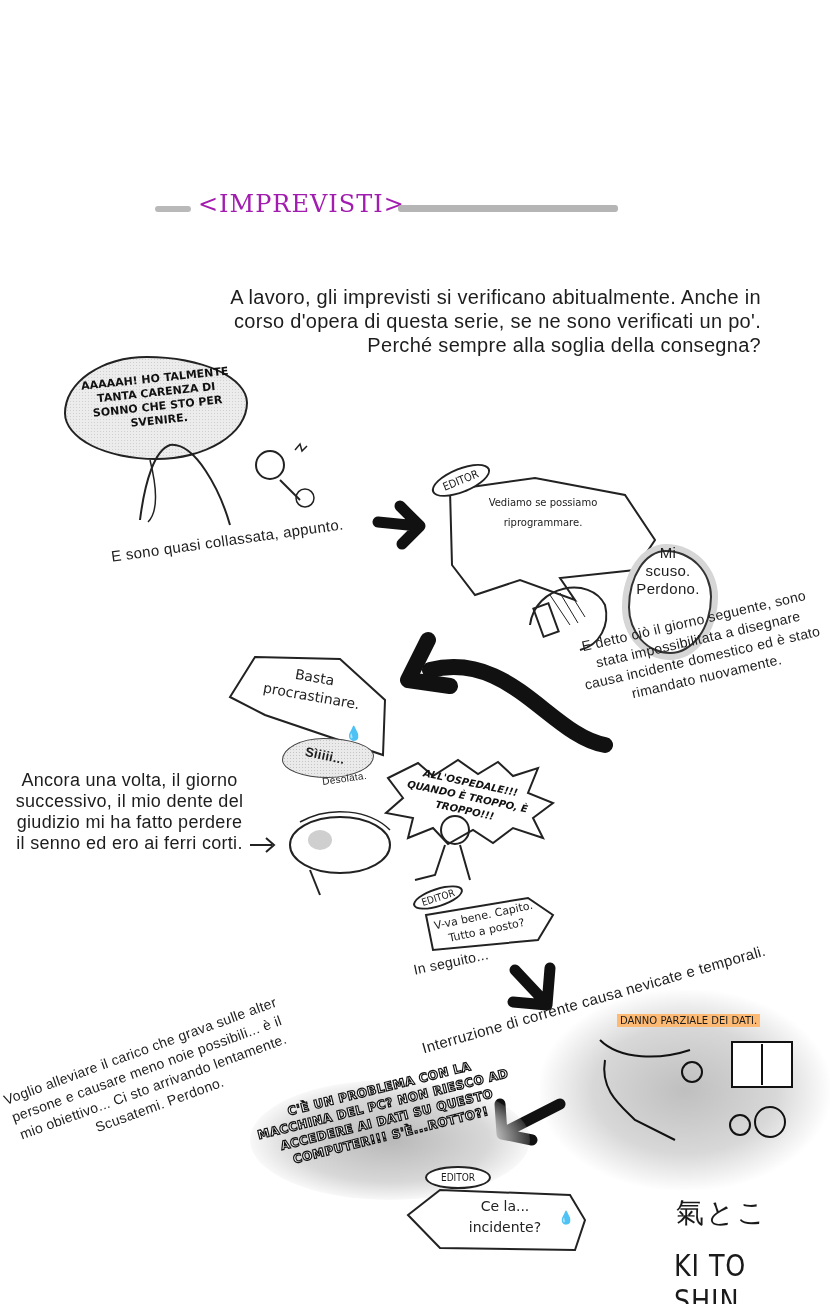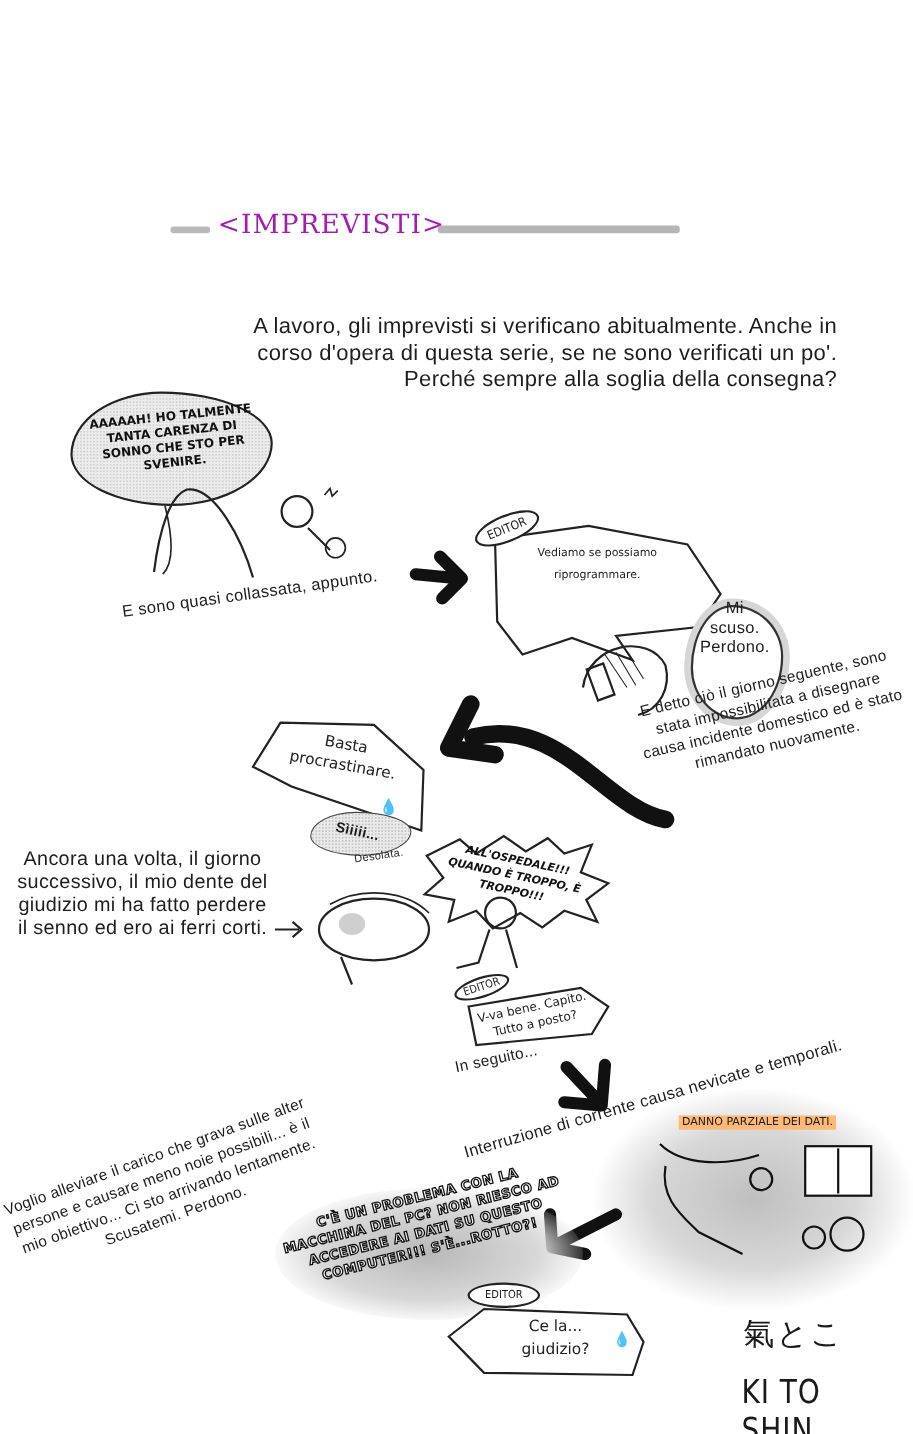--- a/index.html
+++ b/index.html
@@ -124,19 +124,19 @@
   <path d="M70 12 L15 40 M10 12 L12 42 L42 48" fill="none" stroke="#111" stroke-width="11" stroke-linecap="round" stroke-linejoin="round"></path>
 </svg>
 
 <div class="abs" style="left:250px;top:1080px;width:280px;height:120px;border-radius:50%;background:radial-gradient(ellipse at center,#b8b8b8 0%,#d8d8d8 50%,rgba(255,255,255,0) 75%);"></div>
 <div class="abs comic center" style="left:255px;top:1080px;width:260px;font-size:12px;line-height:16px;color:#fff;-webkit-text-stroke:1.2px #111;transform:rotate(-14deg);letter-spacing:0.5px;">C'È UN PROBLEMA CON LA MACCHINA DEL PC? NON RIESCO AD ACCEDERE AI DATI SU QUESTO COMPUTER!!! S'È...ROTTO?!</div>
 
 <svg class="abs" width="200" height="80" style="left:400px;top:1180px;">
   <path d="M8 35 L40 10 L170 15 L185 40 L175 70 L40 68 Z" fill="#fff" stroke="#222" stroke-width="2"></path>
 </svg>
 <div class="abs label-editor" style="left:425px;top:1166px;font-size:10px;padding:4px 14px;">EDITOR</div>
-<div class="abs bubble-text" style="left:455px;top:1196px;width:100px;font-size:14px;line-height:21px;">Ce la... giudizio?</div>
+<div class="abs bubble-text" style="left:455px;top:1196px;width:100px;font-size:14px;line-height:21px;">Ce la... incidente?</div>
 <span class="abs" style="left:558px;top:1210px;font-size:13px;">💧</span>
 
 <div class="abs hand center" style="left:0px;top:1040px;width:300px;font-size:14px;line-height:19px;transform:rotate(-20deg);transform-origin:center center;">Voglio alleviare il carico che grava sulle alter persone e causare meno noie possibili... è il mio obiettivo... Ci sto arrivando lentamente. Scusatemi. Perdono.</div>
 
 <div class="abs" style="left:676px;top:1194px;font-size:28px;font-family:'DejaVu Sans',sans-serif;font-weight:300;letter-spacing:2px;">氣とこ</div>
 <div class="abs" style="left:674px;top:1248px;font-size:30px;font-family:'DejaVu Sans',sans-serif;letter-spacing:1px;transform:scaleX(0.85);transform-origin:left top;">KI TO SHIN</div>
 
 </body></html>

